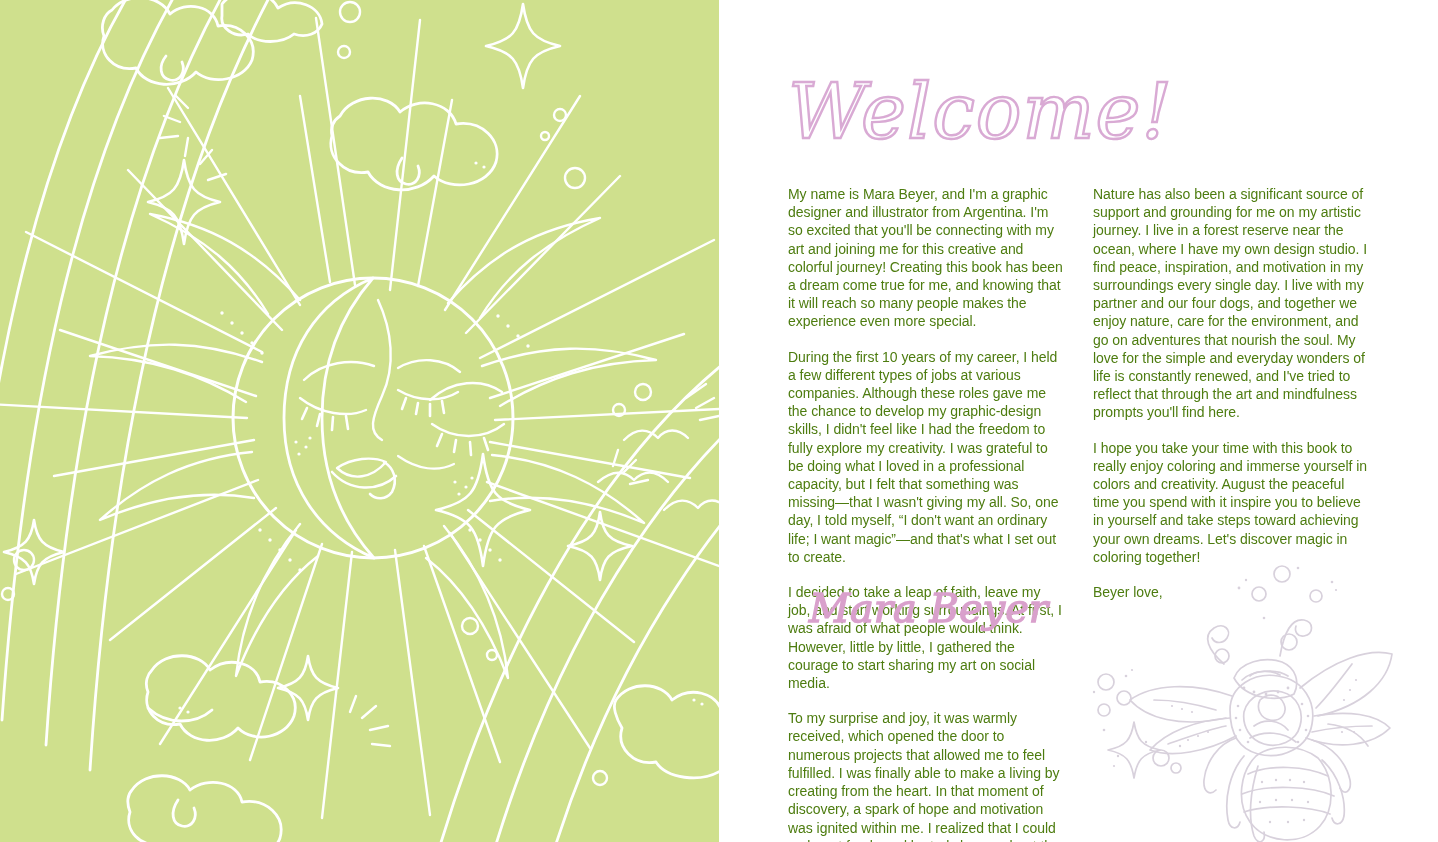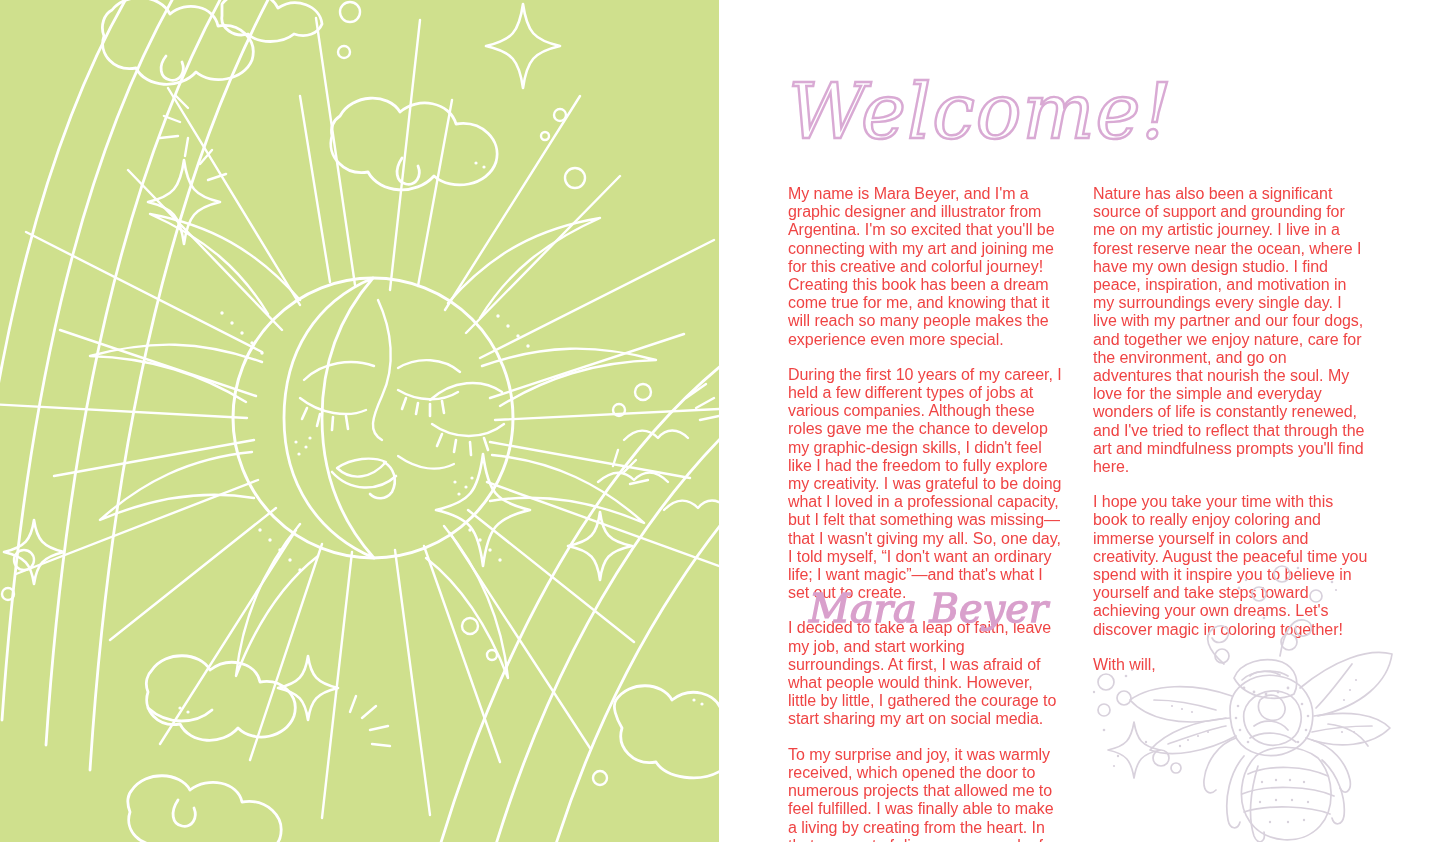--- a/index.html
+++ b/index.html
@@ -77,23 +77,23 @@
     width: 580px;
     display: flex;
     gap: 30px;
   }
   .col {
     width: 275px;
   }
   .col p {
     margin: 0 0 17px 0;
     font-family: "Liberation Sans", sans-serif;
-    font-size: 16px;
+    font-size: 14px;
     line-height: 18.2px;
-    color: #ef4444;
+    color: #4d7c0f;
     letter-spacing: -0.05px;
     text-align: left;
   }
   .col p:last-child { margin-bottom: 0; }
 
   
   .signature {
     position: absolute;
     left: 88px;
     top: 580px;
@@ -355,21 +355,21 @@
     <div class="columns">
       <div class="col">
         <p>My name is Mara Beyer, and I'm a graphic designer and illustrator from Argentina. I'm so excited that you'll be connecting with my art and joining me for this creative and colorful journey! Creating this book has been a dream come true for me, and knowing that it will reach so many people makes the experience even more special.</p>
         <p>During the first 10 years of my career, I held a few different types of jobs at various companies. Although these roles gave me the chance to develop my graphic-design skills, I didn't feel like I had the freedom to fully explore my creativity. I was grateful to be doing what I loved in a professional capacity, but I felt that something was missing—that I wasn't giving my all. So, one day, I told myself, “I don't want an ordinary life; I want magic”—and that's what I set out to create.</p>
         <p>I decided to take a leap of faith, leave my job, and start working surroundings. At first, I was afraid of what people would think. However, little by little, I gathered the courage to start sharing my art on social media.</p>
         <p>To my surprise and joy, it was warmly received, which opened the door to numerous projects that allowed me to feel fulfilled. I was finally able to make a living by creating from the heart. In that moment of discovery, a spark of hope and motivation was ignited within me. I realized that I could make art freely and be truly happy about the work I do.</p>
       </div>
       <div class="col">
         <p>Nature has also been a significant source of support and grounding for me on my artistic journey. I live in a forest reserve near the ocean, where I have my own design studio. I find peace, inspiration, and motivation in my surroundings every single day. I live with my partner and our four dogs, and together we enjoy nature, care for the environment, and go on adventures that nourish the soul. My love for the simple and everyday wonders of life is constantly renewed, and I've tried to reflect that through the art and mindfulness prompts you'll find here.</p>
         <p>I hope you take your time with this book to really enjoy coloring and immerse yourself in colors and creativity. August the peaceful time you spend with it inspire you to believe in yourself and take steps toward achieving your own dreams. Let's discover magic in coloring together!</p>
-        <p>With will,</p>
+        <p>Beyer love,</p>
       </div>
     </div>
 
     <div class="signature">
       <svg viewBox="0 0 220 60" xmlns="http://www.w3.org/2000/svg">
         <text class="sigtext" x="2" y="42">Mara Beyer</text>
       </svg>
     </div>
 
     <div class="bee-art">

